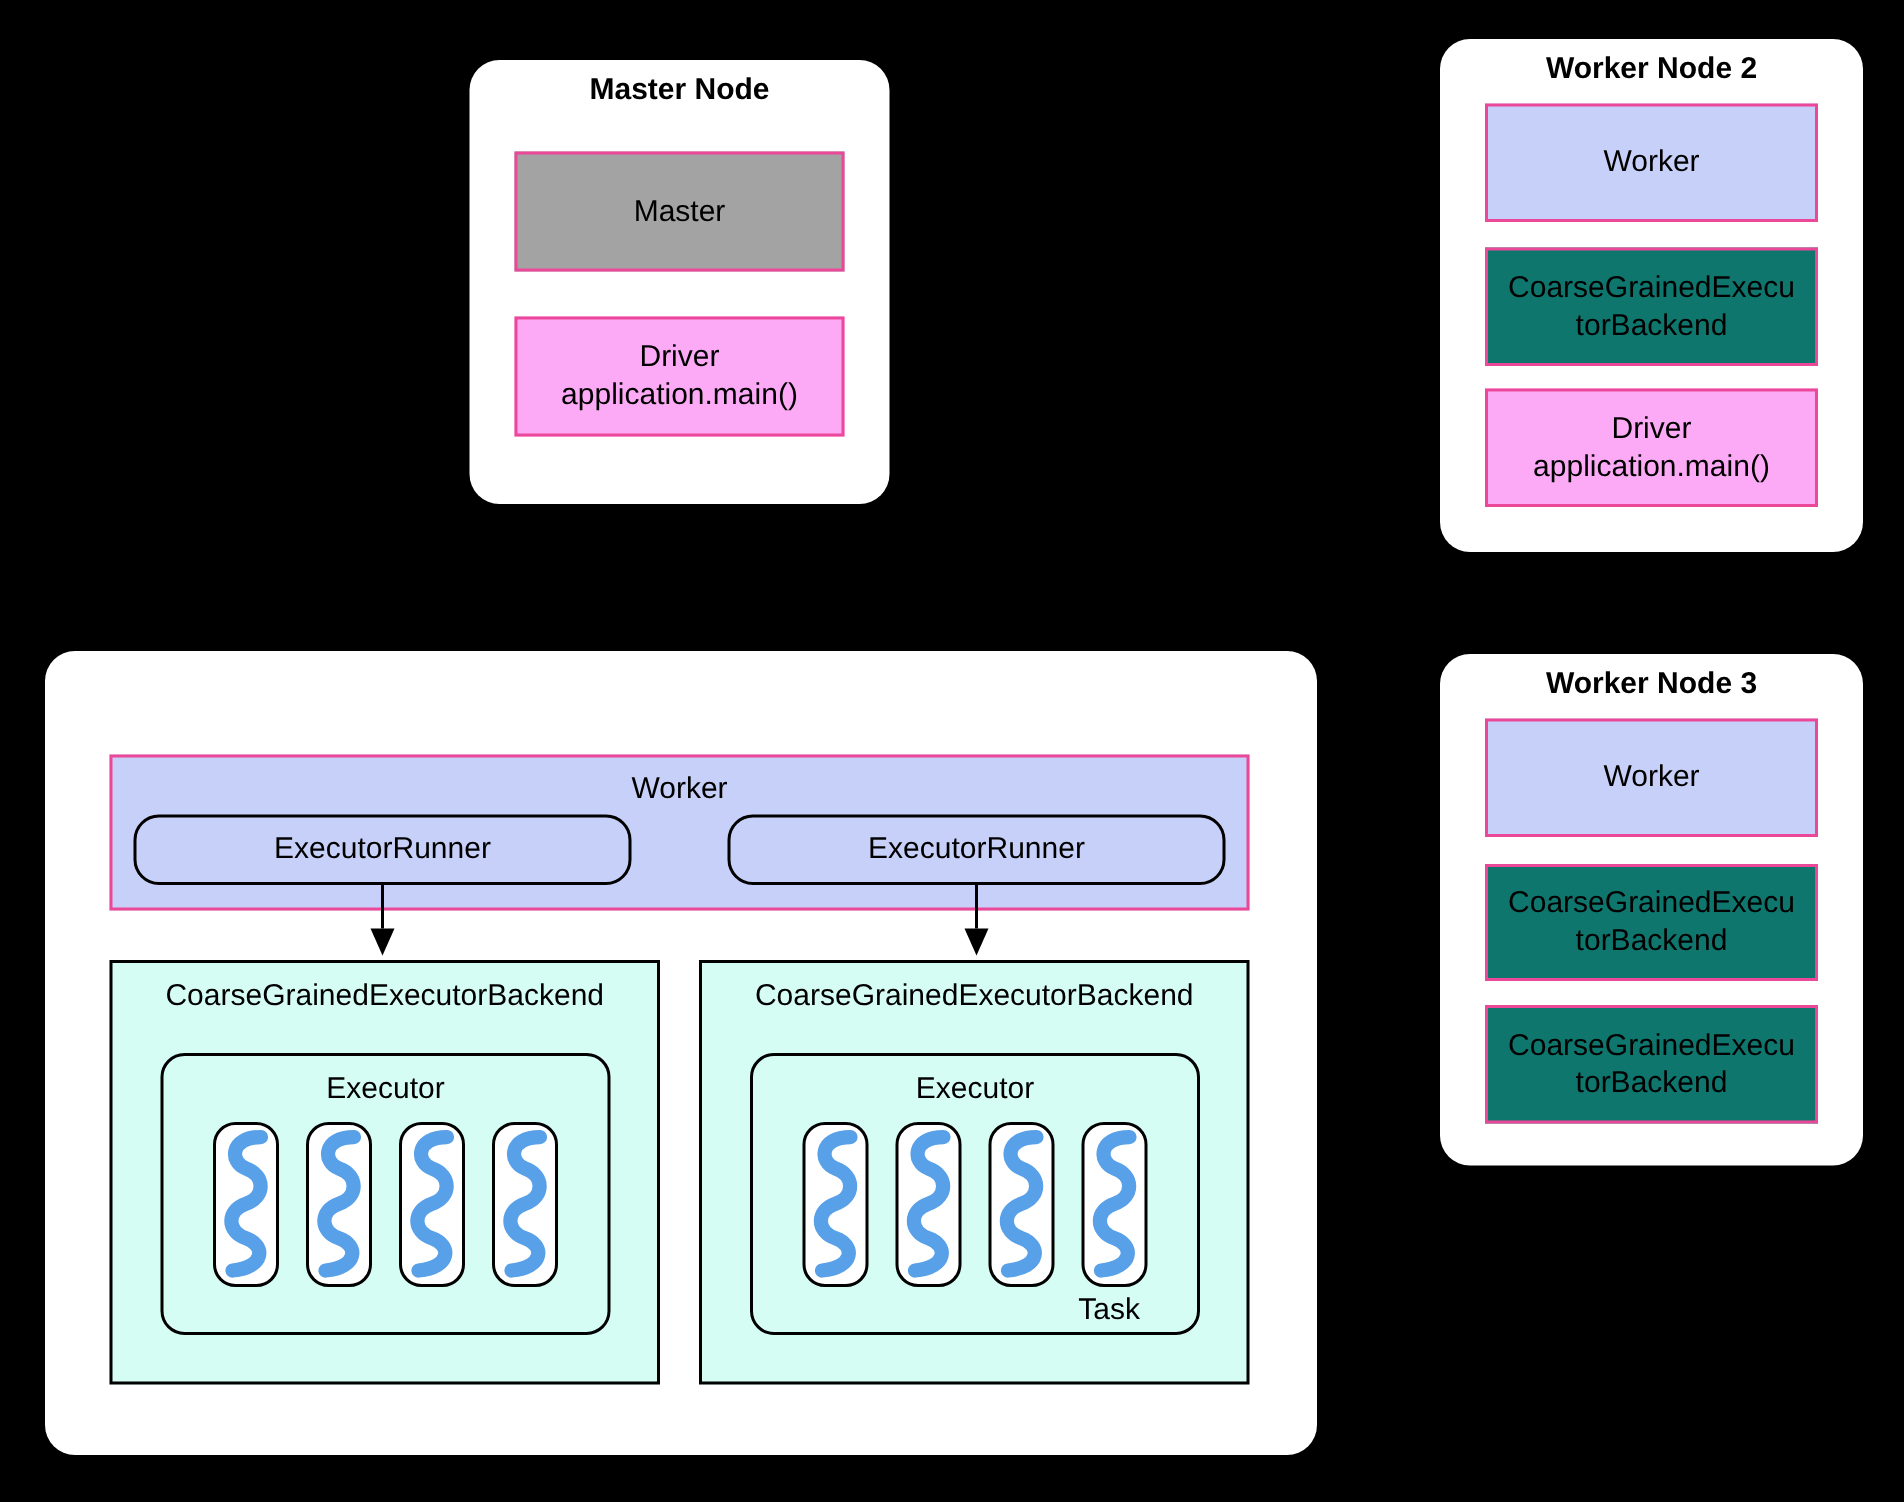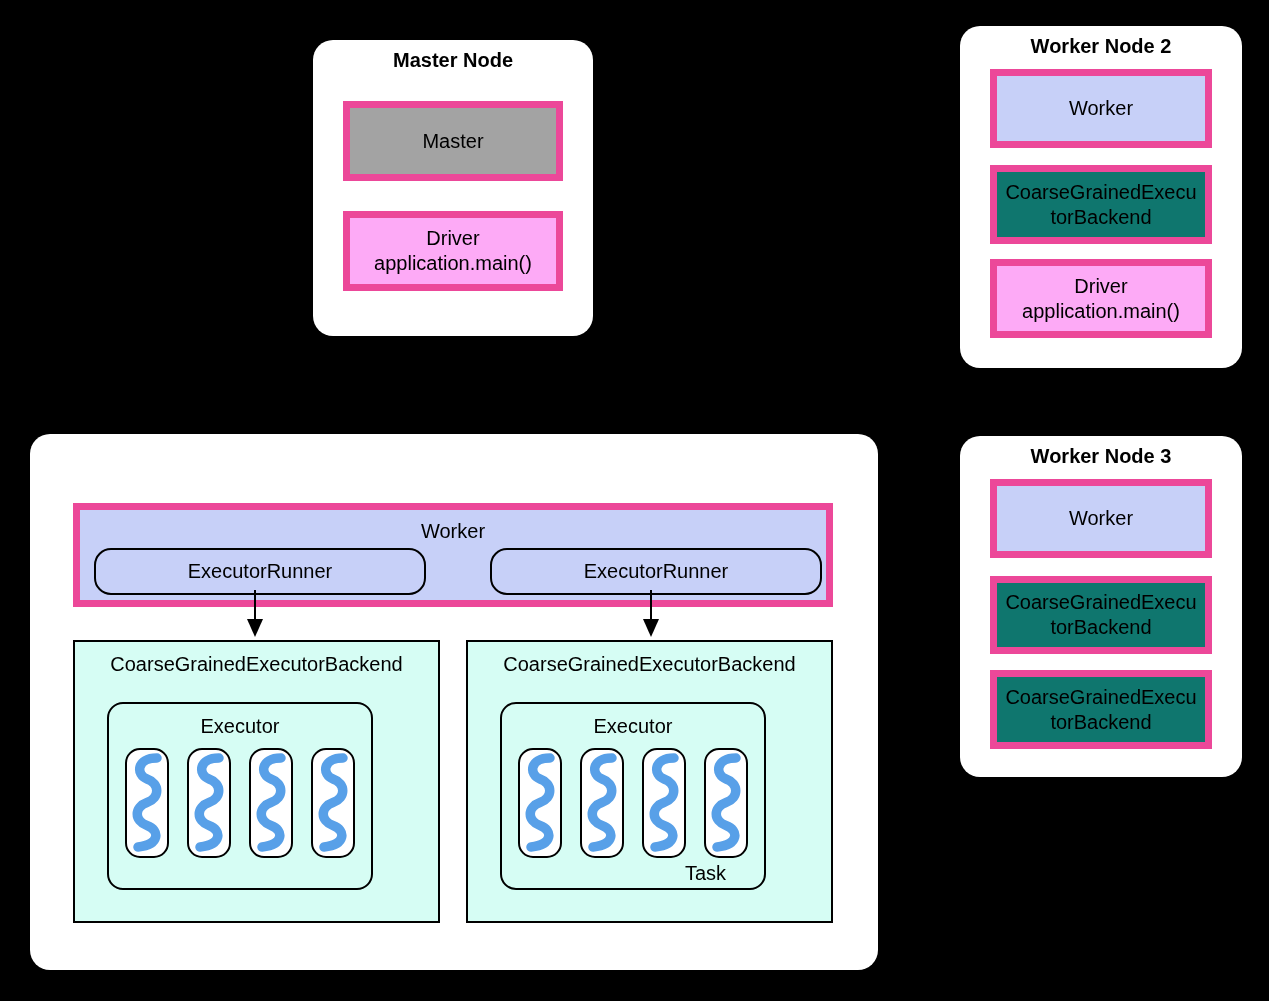--- a/index.html
+++ b/index.html
@@ -1,21 +1,21 @@
 <!DOCTYPE html>
 <html><head>
 <meta charset="utf-8">
 <style>
   html,body{margin:0;padding:0;background:#000;}
   .canvas{position:relative;width:1269px;height:1001px;background:#000;
     font-family:"Liberation Sans",sans-serif;color:#000;overflow:hidden;}
   .panel{position:absolute;background:#fff;border-radius:20px;}
   .panel-title{position:absolute;top:8px;left:0;right:0;text-align:center;
     font-size:20px;font-weight:bold;line-height:24px;}
-  .box{position:absolute;border:7px solid #ec4899;box-sizing:border-box;
+  .box{position:absolute;border:2px solid #ec4899;box-sizing:border-box;
     display:flex;align-items:center;justify-content:center;text-align:center;
     font-size:20px;line-height:25px;white-space:pre-line;}
   .c-master{background:#a3a3a3;}
   .c-driver{background:#fdaaf6;}
   .c-worker{background:#c7d0f8;}
   .c-backend{background:#0f766e;}
 
   
   #master-panel{left:313px;top:40px;width:280px;height:296px;}
   #master-box{left:30px;top:61px;width:220px;height:80px;}
@@ -53,21 +53,21 @@
     border-top:18px solid #000;}
   #arrow1-head{left:217px;top:185px;}
   #arrow2-head{left:613px;top:185px;}
 
   .cgeb{position:absolute;top:206px;width:367px;height:283px;border:2px solid #000;
     box-sizing:border-box;background:#d6fdf4;}
   #cgeb-1{left:43px;}
   #cgeb-2{left:436px;}
   .cgeb-label{position:absolute;top:10px;left:0;right:0;text-align:center;
     font-size:20px;line-height:25px;}
-  .executor{position:absolute;left:32px;top:60px;width:266px;height:188px;
+  .executor{position:absolute;left:32px;top:60px;width:300px;height:188px;
     border:2px solid #000;box-sizing:border-box;border-radius:16px;
     background:#d6fdf4;}
   .executor-label{position:absolute;top:10px;left:0;right:0;text-align:center;
     font-size:20px;line-height:25px;}
   .pill-row{position:absolute;top:44px;left:0;right:0;
     display:flex;justify-content:center;gap:18px;}
   .pill{width:44px;height:110px;background:#fff;border:2px solid #000;
     box-sizing:border-box;border-radius:15px;
     display:flex;align-items:center;justify-content:center;}
   .pill svg{display:block;width:40px;height:106px;}

